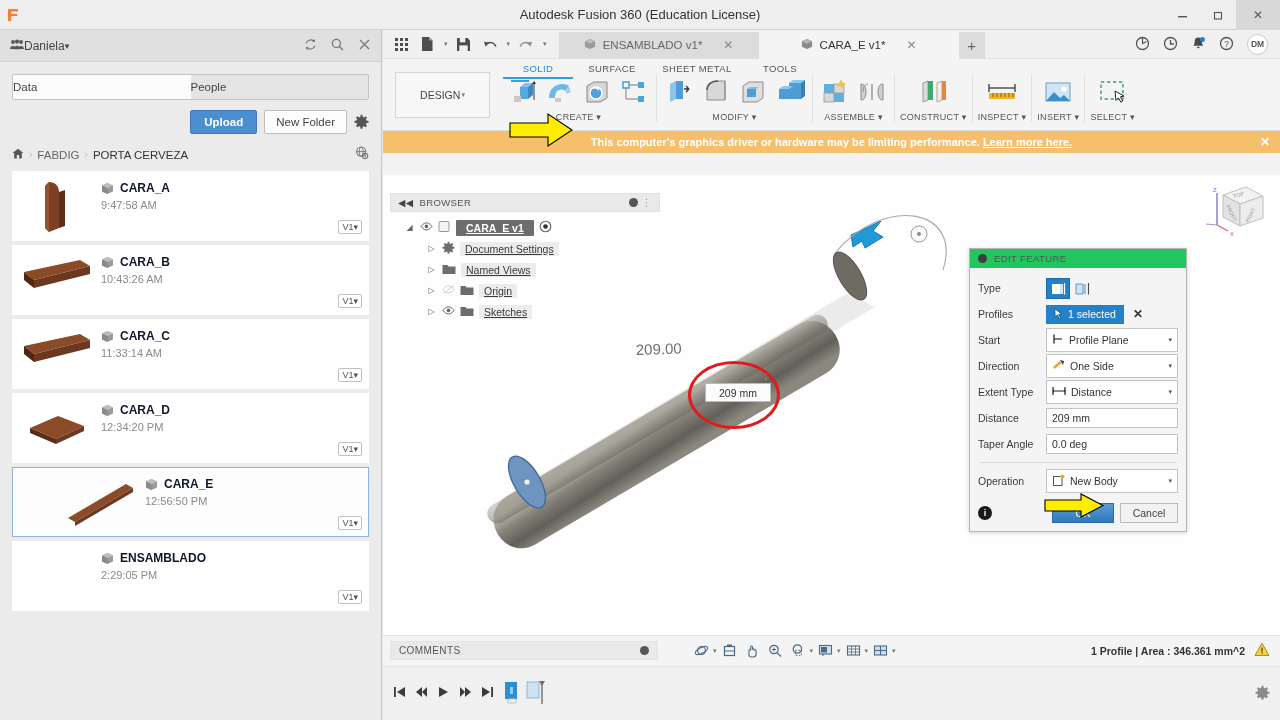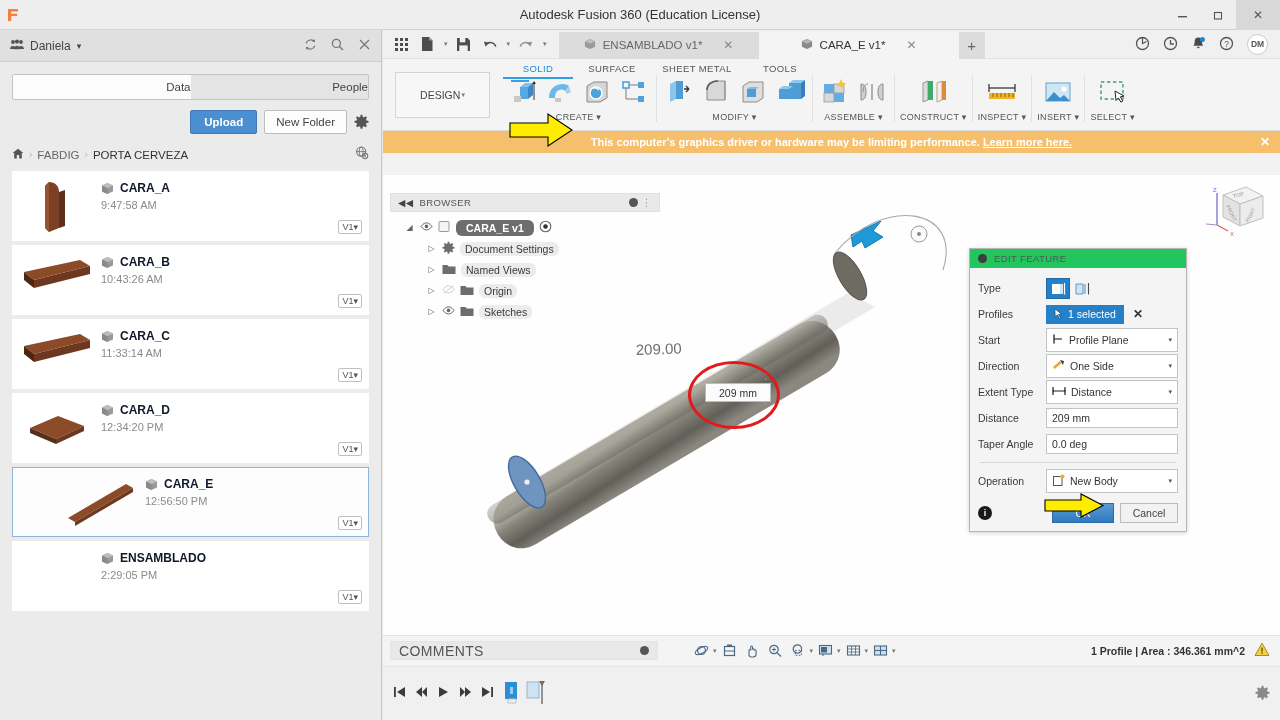--- a/index.html
+++ b/index.html
@@ -37,24 +37,24 @@
 
   
   .datapanel {
     position: absolute; left: 0; top: 30px; width: 382px; height: 690px;
     background: #ebebeb; border-right: 1px solid #c8c8c8;
   }
   .dp-head {
     height: 32px; display: flex; align-items: center; padding: 0 10px;
     background: #e0e0e0; border-bottom: 1px solid #d0d0d0;
   }
-  .dp-user { display: flex; align-items: center; gap: 6px; font-size: 12px; color: #444; }
+  .dp-user { display: flex; align-items: center; gap: 0; font-size: 12px; color: #444; }
   .dp-head-icons { margin-left: auto; display: flex; gap: 14px; align-items: center; color: #777; }
   .dp-tabs { display: flex; margin: 12px 12px 0 12px; border: 1px solid #c4c4c4; border-radius: 2px; overflow: hidden; background: #fff; }
-  .dp-tab { flex: 1; text-align: right; padding: 6px 0; font-size: 11.5px; color: #444; background: #e4e4e4; }
+  .dp-tab { flex: 1; text-align: left; padding: 6px 0; font-size: 11.5px; color: #444; background: #e4e4e4; }
   .dp-tab.active { background: #fcfcfc; }
   .dp-actions { display: flex; justify-content: flex-end; align-items: center; gap: 7px; margin: 10px 12px 0 12px; }
   .btn-upload { background: #4b8fd0; color: #fff; font-weight: bold; font-size: 11.5px; padding: 5px 13px; border: 1px solid #3f7ab4; border-radius: 2px; }
   .btn-newfolder { background: #fdfdfd; color: #444; font-size: 11.5px; padding: 5px 11px; border: 1px solid #bdbdbd; border-radius: 2px; }
   .dp-breadcrumb { display: flex; align-items: center; gap: 5px; margin: 12px 12px 0 12px; font-size: 11.5px; color: #666; }
   .crumb-sep { color: #bbb; font-size: 10px; }
   .crumb.cur { color: #333; }
   .bc-globe { margin-left: auto; color: #888; font-size: 13px; }
 
   .dp-list { margin: 8px 12px 0 12px; }
@@ -117,40 +117,40 @@
 
   
   .canvas { position: absolute; left: 0; top: 145px; width: 897px; height: 460px; background: #fefefe; overflow: hidden; }
 
   .browser { position: absolute; left: 7px; top: 18px; width: 270px; }
   .br-head { height: 19px; background: #e9e9e9; display: flex; align-items: center; padding: 0 7px; font-size: 9.5px; color: #555; letter-spacing: .4px; border: 1px solid #e0e0e0; }
   .br-head .dot { margin-left: auto; width: 9px; height: 9px; border-radius: 50%; background: #555; }
   .br-head .bar2 { margin-left: 4px; color: #999; font-size: 10px; }
   .br-tree { padding-top: 5px; }
   .tnode { display: flex; align-items: center; gap: 5px; height: 21px; font-size: 10.5px; color: #3a3a3a; }
-  .tnode .lbl { background: #ececec; padding: 1px 5px; border-radius: 6px; }
+  .tnode .lbl { background: #ececec; padding: 1px 5px; border-radius: 1px; text-decoration: underline; }
   .tnode.root .lbl { background: #6d6d6d; color: #fff; font-weight: bold; padding: 2px 10px; }
   .tri { width: 11px; color: #666; font-size: 8px; text-align: center; }
   .eye { width: 13px; color: #666; font-size: 10px; }
   .eye.off { color: #cfcfcf; }
 
   .model-wrap { position: absolute; left: 0; top: 0; width: 897px; height: 460px; pointer-events: none; }
   .dim-input {
     position: absolute; left: 322px; top: 208px; width: 66px; height: 19px;
     border: 1px solid #bcbcbc; background: #fcfcfc; font-size: 10.5px;
     display: flex; align-items: center; justify-content: center; color: #333;
   }
   .red-circle {
     position: absolute; left: 305px; top: 186px; width: 92px; height: 68px;
     border: 3px solid #e01b1b; border-radius: 50%;
   }
 
   
   .statusbar { position: absolute; left: 0; top: 605px; width: 897px; height: 30px; background: #f4f4f4; display: flex; align-items: center; border-top: 1px solid #e2e2e2; }
-  .comments { width: 268px; height: 19px; margin-left: 7px; background: #e9e9e9; display: flex; align-items: center; padding: 0 8px; font-size: 14px; color: #555; letter-spacing: .4px; border: 1px solid #e4e4e4; }
+  .comments { width: 268px; height: 19px; margin-left: 7px; background: #e9e9e9; display: flex; align-items: center; padding: 0 8px; font-size: 10px; color: #555; letter-spacing: .4px; border: 1px solid #e4e4e4; }
   .comments .dot { margin-left: auto; width: 9px; height: 9px; border-radius: 50%; background: #555; }
   .navbar-tools { position: absolute; left: 308px; display: flex; align-items: center; gap: 2px; }
   .nv { display: flex; align-items: center; }
   .nv-ic { width: 21px; height: 20px; display: flex; align-items: center; justify-content: center; }
   .status-right { position: absolute; right: 10px; display: flex; align-items: center; gap: 9px; font-size: 10.5px; color: #333; font-weight: bold; }
 
   
   .timeline { position: absolute; left: 0; top: 636px; width: 897px; height: 54px; background: #f0f0f0; display: flex; align-items: center; padding: 0 10px; border-top: 1px solid #e3e3e3; }
   .tl-btns { display: flex; align-items: center; gap: 9px; color: #3b3b3b; font-size: 13px; }
   .tl-feat { margin-left: 10px; display: flex; align-items: center; }

